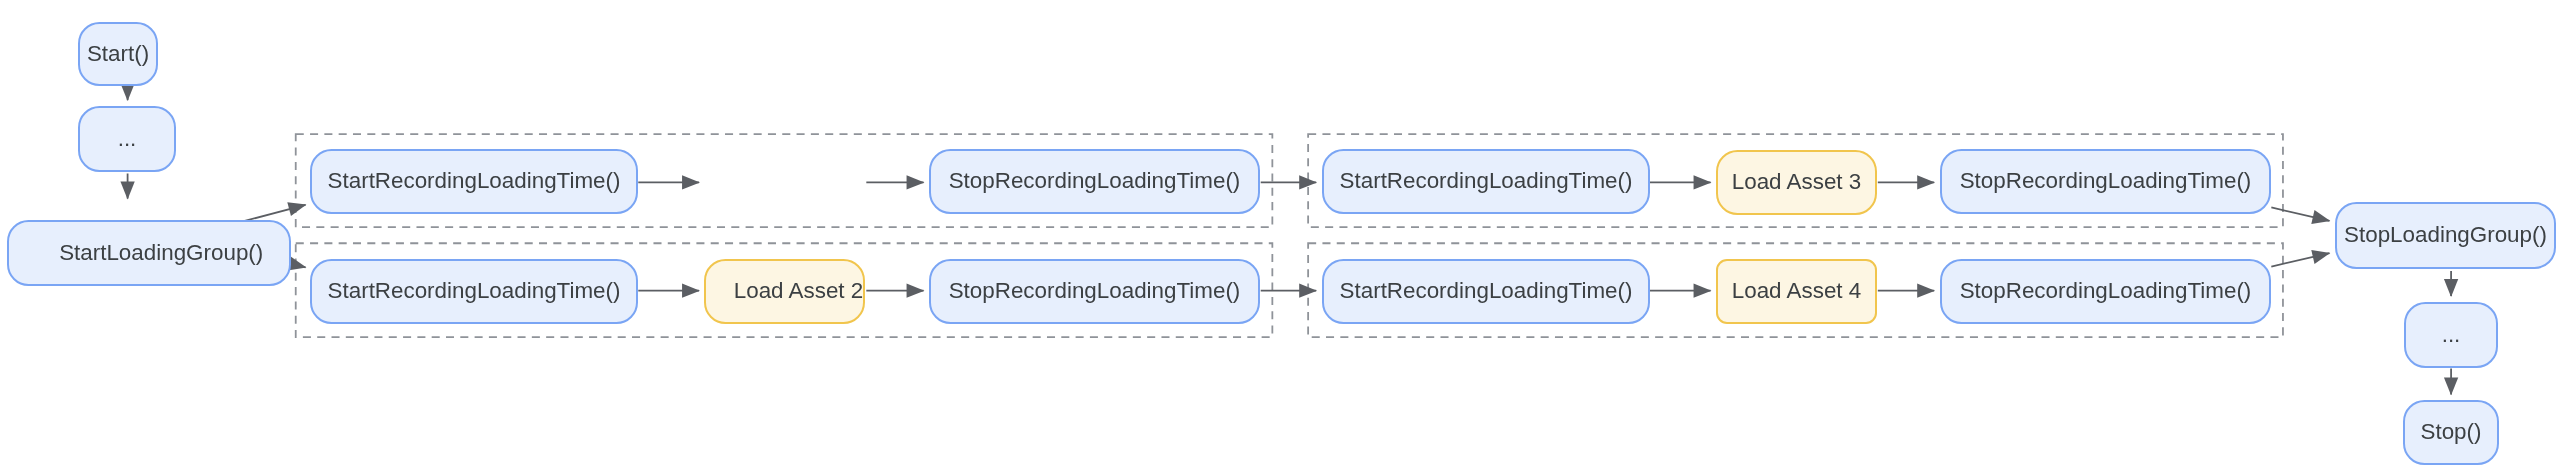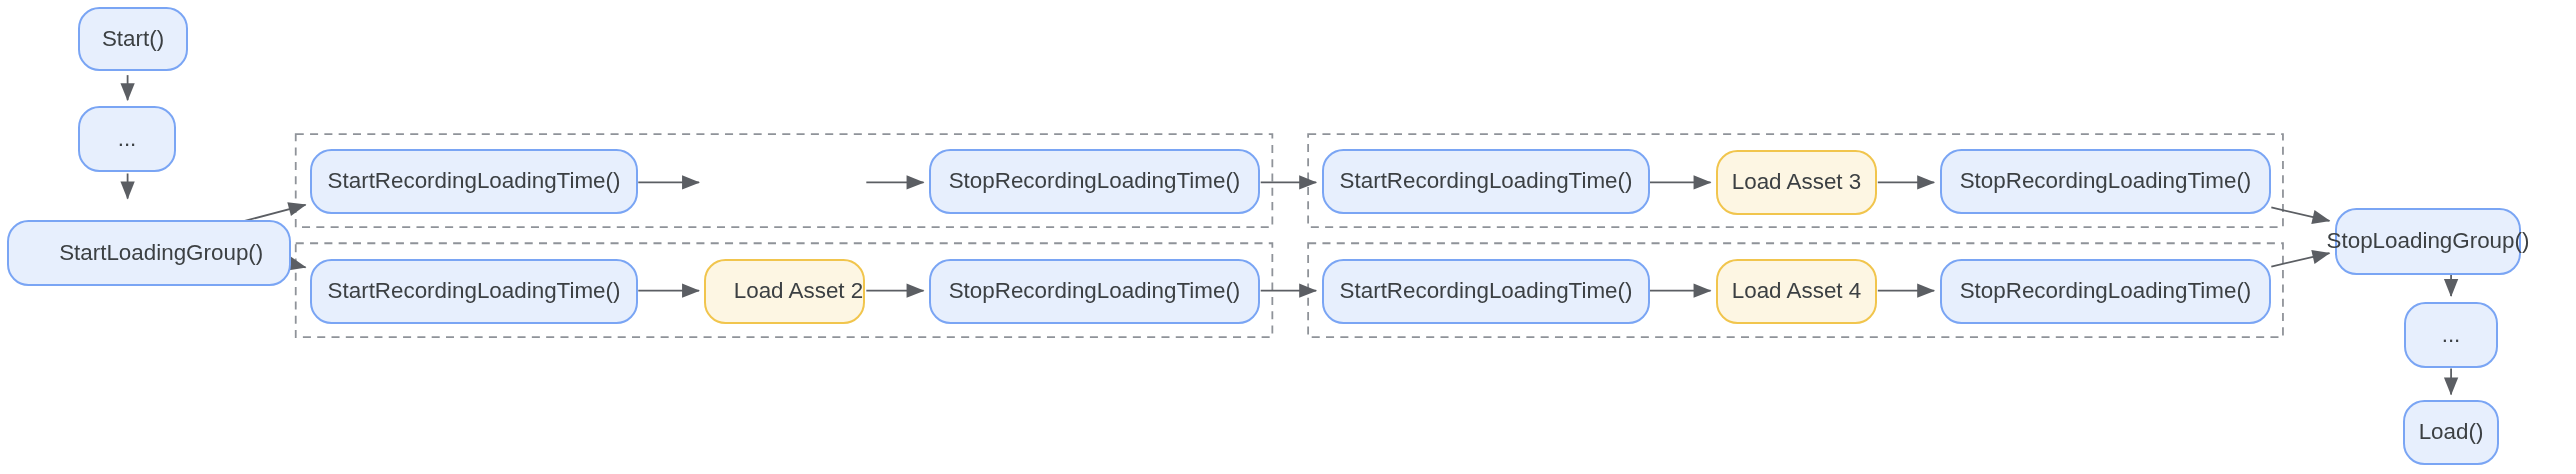--- a/index.html
+++ b/index.html
@@ -96,37 +96,37 @@
     <line class="edge" x1="968" y1="325" x2="1032" y2="325" marker-end="url(#arrowhead)"></line>
     <line class="edge" x1="1409" y1="325" x2="1471" y2="325" marker-end="url(#arrowhead)"></line>
     <line class="edge" x1="1844" y1="325" x2="1912" y2="325" marker-end="url(#arrowhead)"></line>
     <line class="edge" x1="2099" y1="325" x2="2162" y2="325" marker-end="url(#arrowhead)"></line>
     <line class="edge" x1="2539" y1="298" x2="2604" y2="283" marker-end="url(#arrowhead)"></line>
 
     <line class="edge" x1="2740" y1="303" x2="2740" y2="331" marker-end="url(#arrowhead)"></line>
     <line class="edge" x1="2740" y1="412" x2="2740" y2="441" marker-end="url(#arrowhead)"></line>
   </svg>
 
-  <div class="node" style="left:78px;top:7px;width:110px;height:64px;">Start()</div>
+  <div class="node" style="left:78px;top:22px;width:80px;height:64px;">Start()</div>
   <div class="node" style="left:78px;top:106px;width:98px;height:66px;">...</div>
   <div class="node" style="left:7.2px;top:220px;width:284px;height:66px;padding-left:24px;">StartLoadingGroup()</div>
 
   <div class="node" style="left:310px;top:149px;width:328px;height:65px;">StartRecordingLoadingTime()</div>
   <div class="node" style="left:929px;top:149px;width:331px;height:65px;">StopRecordingLoadingTime()</div>
 
   <div class="node" style="left:310px;top:259px;width:328px;height:65px;">StartRecordingLoadingTime()</div>
   <div class="node yellow" style="left:704px;top:259px;width:161px;height:65px;padding-left:28px;">Load Asset 2</div>
   <div class="node" style="left:929px;top:259px;width:331px;height:65px;">StopRecordingLoadingTime()</div>
 
   <div class="node" style="left:1322px;top:149px;width:328px;height:65px;">StartRecordingLoadingTime()</div>
   <div class="node yellow" style="left:1716px;top:150px;width:161px;height:65px;text-align:center;">Load Asset 3</div>
   <div class="node" style="left:1940px;top:149px;width:331px;height:65px;">StopRecordingLoadingTime()</div>
 
   <div class="node" style="left:1322px;top:259px;width:328px;height:65px;">StartRecordingLoadingTime()</div>
-  <div class="node yellow" style="left:1716px;top:259px;width:161px;height:65px;">Load Asset 4</div>
+  <div class="node yellow" style="left:1716px;top:259px;width:161px;height:65px;border-radius:11px;">Load Asset 4</div>
   <div class="node" style="left:1940px;top:259px;width:331px;height:65px;">StopRecordingLoadingTime()</div>
 
-  <div class="node" style="left:2335px;top:202px;width:186px;height:67px;margin-top:6px;">StopLoadingGroup()</div>
+  <div class="node" style="left:2335px;top:202px;width:221px;height:67px;">StopLoadingGroup()</div>
   <div class="node" style="left:2404px;top:302px;width:94px;height:66px;">...</div>
-  <div class="node" style="left:2403px;top:400px;width:96px;height:65px;">Load()</div>
+  <div class="node" style="left:2403px;top:400px;width:96px;height:65px;">Stop()</div>
 
 </div>
 
 
 </body></html>

